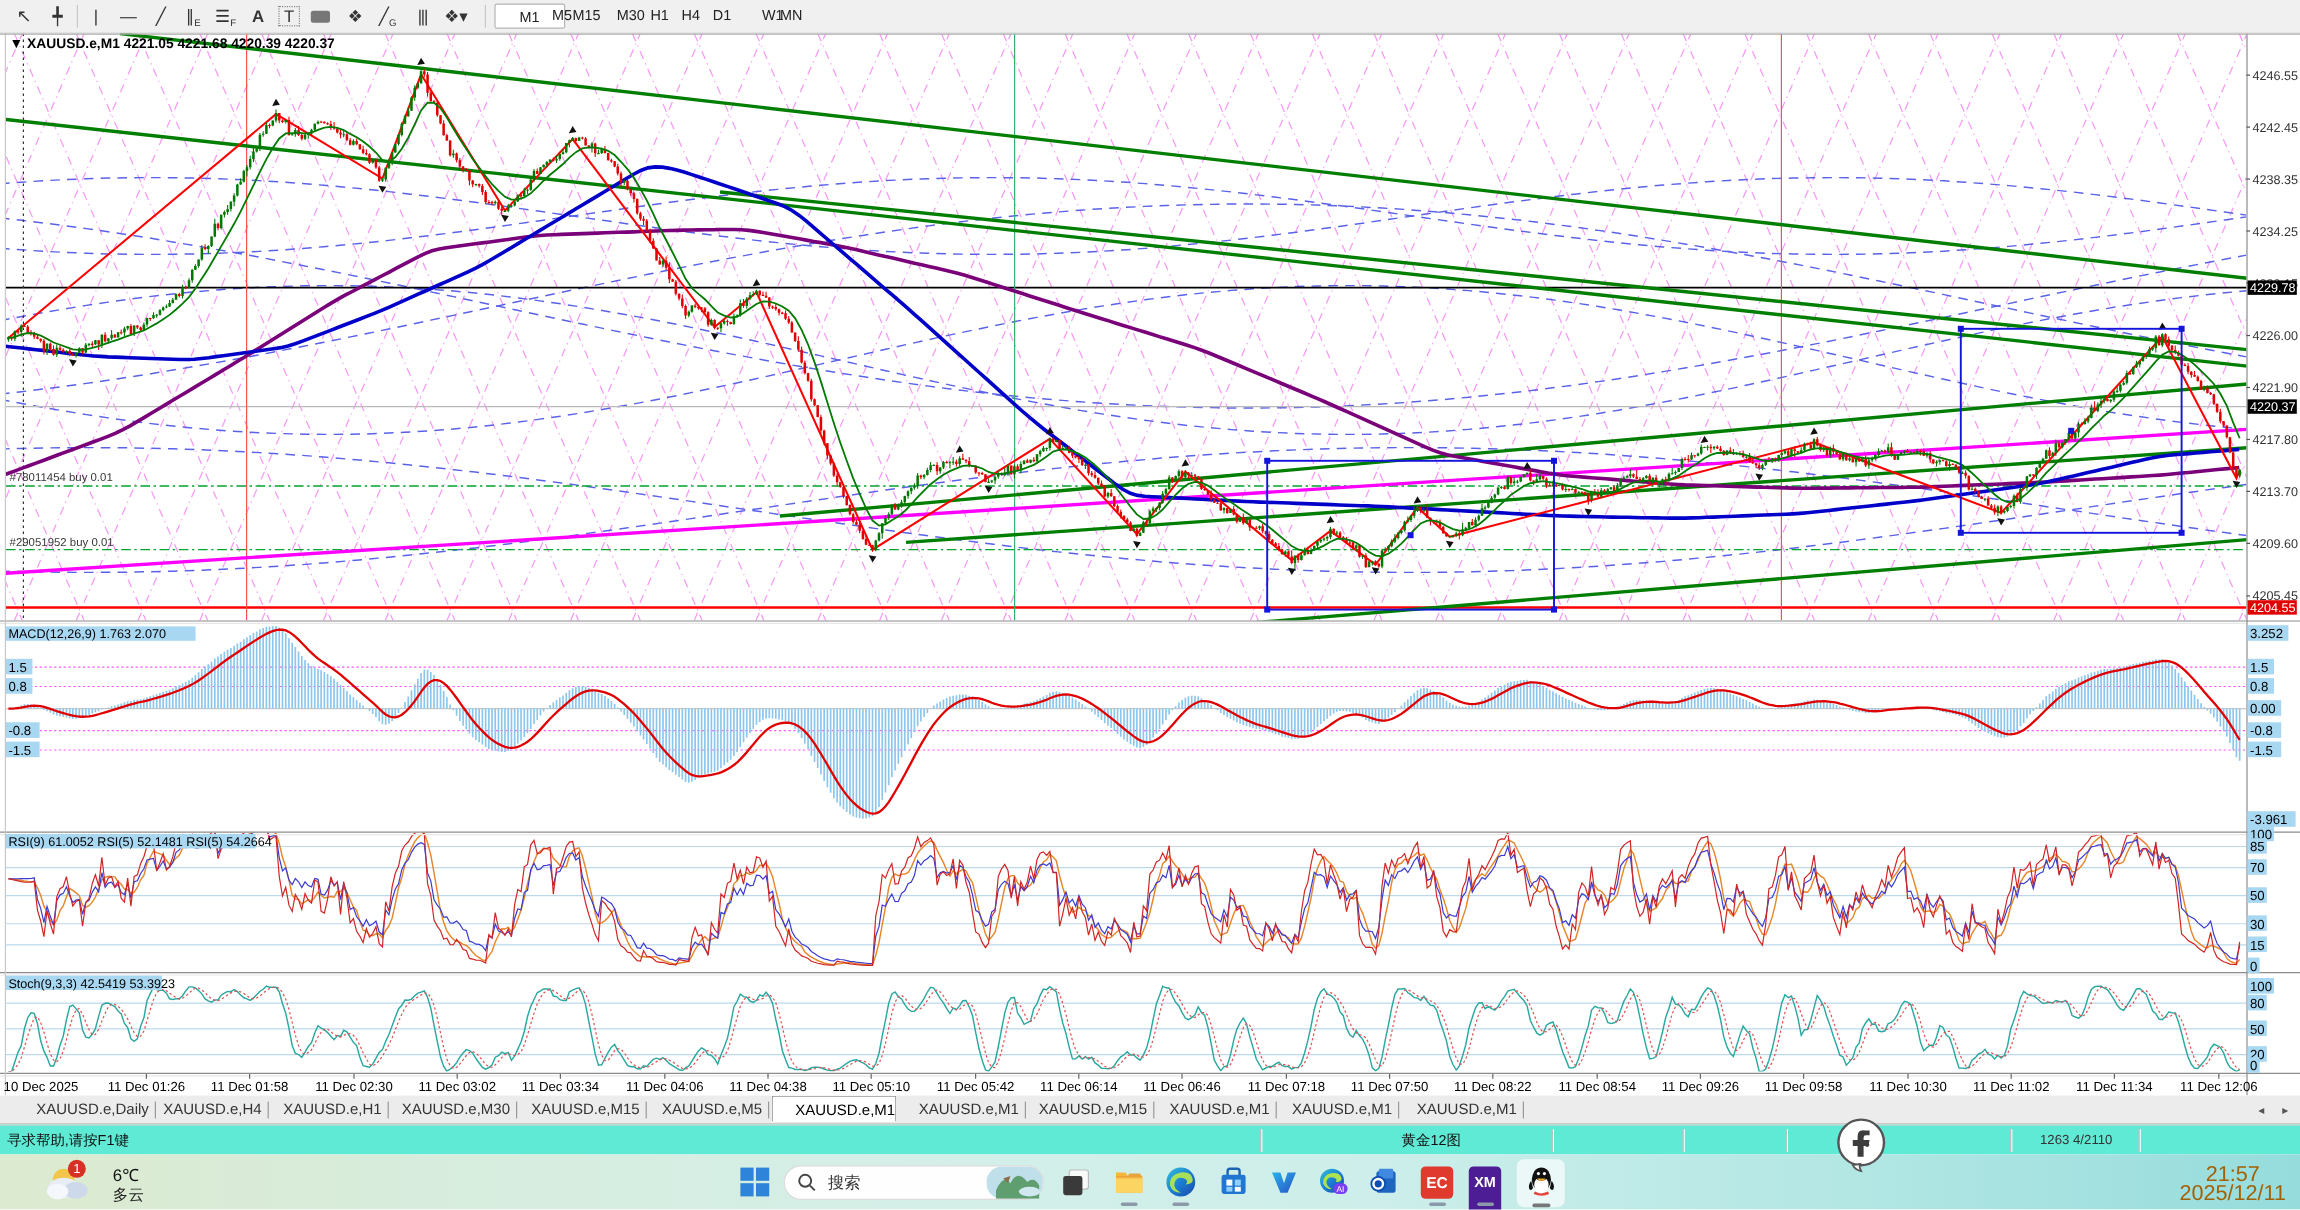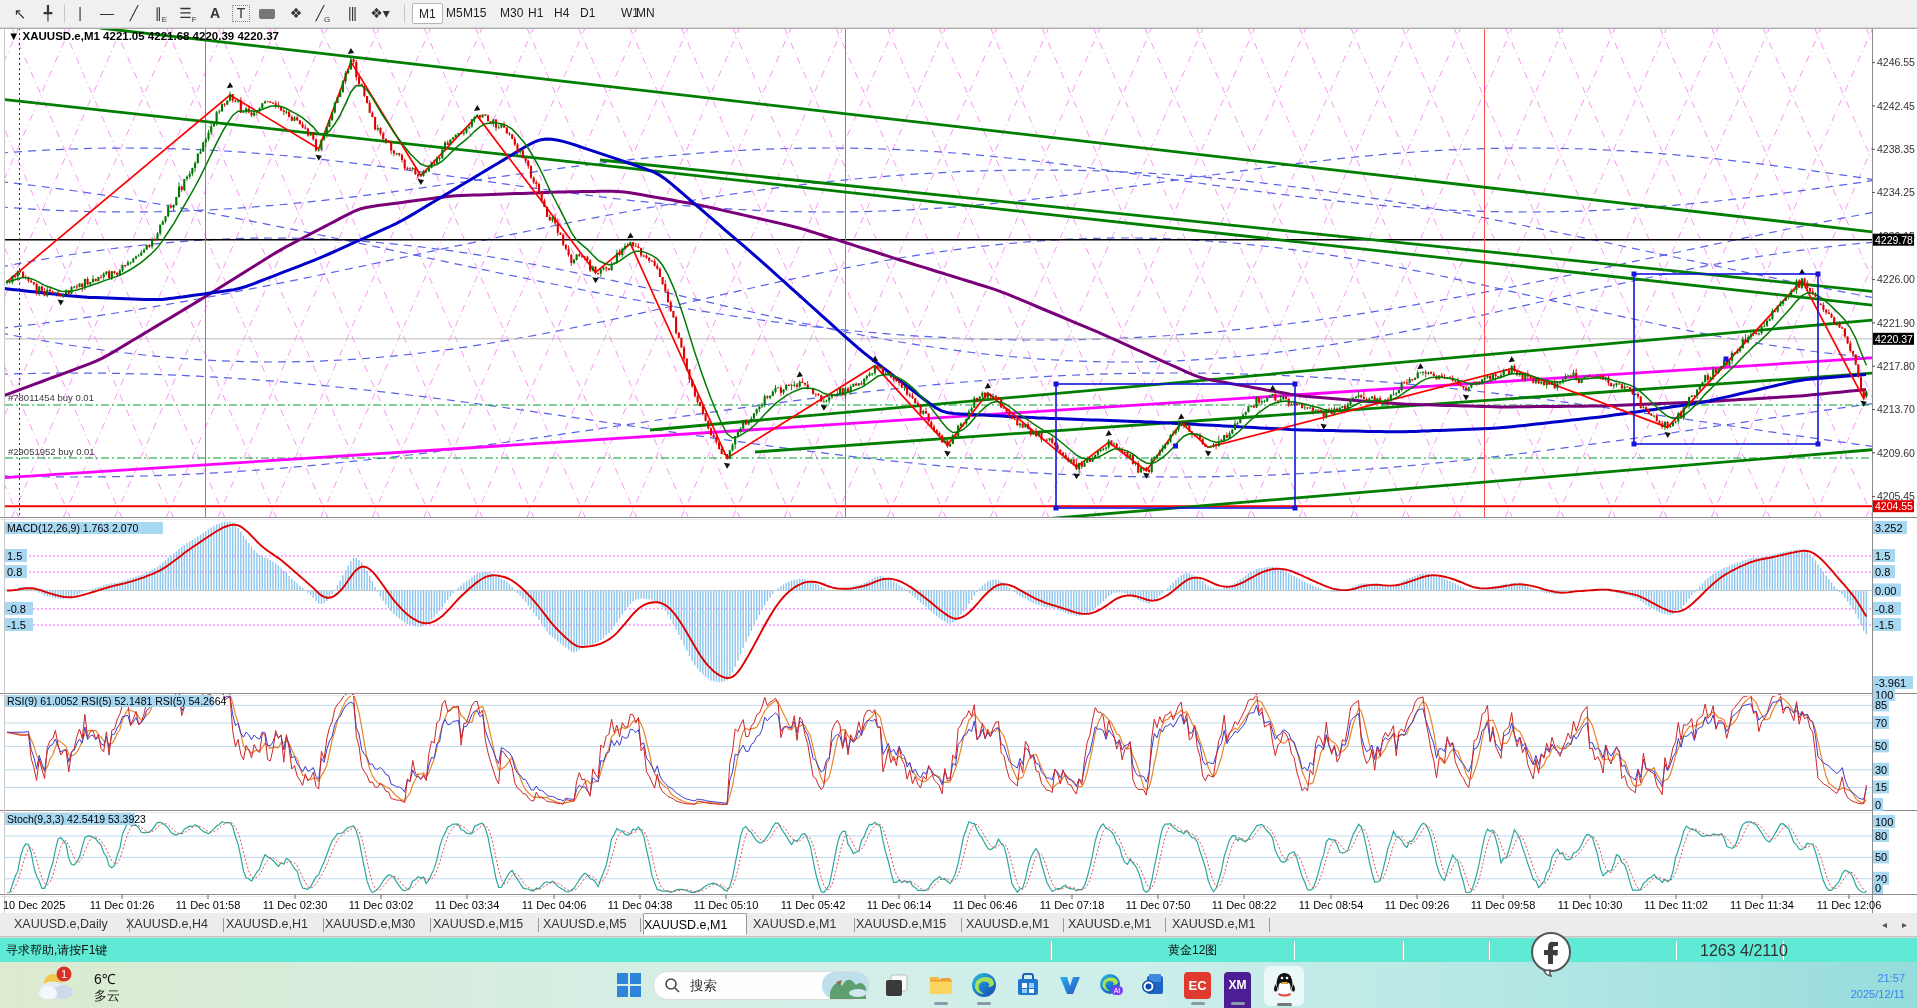--- a/index.html
+++ b/index.html
@@ -1,22 +1,22 @@
 <!DOCTYPE html>
 <html><head><meta charset="utf-8"><style>
 *{margin:0;padding:0;box-sizing:border-box}
 body{font-family:"Liberation Sans",sans-serif;width:1917px;height:1008px;overflow:hidden;background:#fff}
 #page{position:relative;width:1917px;height:1008px}
 #toolbar{position:absolute;left:0;top:0;width:1917px;height:28px;background:#f0f0f0;border-bottom:1px solid #d9d9d9}
 .ti{position:absolute;top:3px;width:24px;height:21px;text-align:center;color:#333;font-size:14px;line-height:21px}
 .tsep{position:absolute;top:4px;width:1px;height:19px;background:#c8c8c8}
-.tf{position:absolute;top:3px;height:21px;padding:0 6px;font-size:12px;color:#222;line-height:21px}
+.tf{position:absolute;top:3px;height:21px;padding:0 20px;font-size:12px;color:#222;line-height:21px}
 .tfa{background:#fff;border:1px solid #b5b5b5;border-radius:2px}
 #tabs{position:absolute;left:0;top:913px;width:1917px;height:24px;background:#ececec;border-bottom:1px solid #c4c4c4}
-.tab{position:absolute;top:0;height:22px;font-size:12.5px;color:#333;line-height:22px;text-align:left}
+.tab{position:absolute;top:0;height:22px;font-size:12.5px;color:#333;line-height:22px;text-align:right}
 .tabact{background:#fff;border:1px solid #9a9a9a;border-bottom:1px solid #fff;border-radius:2px 2px 0 0;color:#000}
 .tdiv{position:absolute;top:5px;width:1px;height:14px;background:#999}
 #status{position:absolute;left:0;top:937px;width:1917px;height:25px;background:#5eead4;border-top:1px solid #d5d5d5;font-size:12px;color:#111}
 .scell{position:absolute;top:3px;height:19px;line-height:19px}
 .sdiv{position:absolute;top:3px;width:1px;height:19px;background:#c0c0c0;box-shadow:1px 0 0 #fff}
 #taskbar{position:absolute;left:0;top:962px;width:1917px;height:46px;background:linear-gradient(90deg,#dceacf 0%,#d7ecdc 18%,#d4efe8 40%,#cdeeea 60%,#b3e7e4 80%,#96dcdc 100%)}
 .tbi{position:absolute;top:972px;width:26px;height:26px}
 .rdot{position:absolute;top:1002px;width:14px;height:3px;border-radius:2px;background:#8a9aa8}
 #wm{position:absolute;left:1576px;top:928px;font-size:34px;font-weight:bold;color:#fff;letter-spacing:1px;
  text-shadow:-1.3px -1.3px 0 #565656,1.3px -1.3px 0 #565656,-1.3px 1.3px 0 #565656,1.3px 1.3px 0 #565656,2px 3px 2px rgba(60,60,60,.55);white-space:nowrap}
@@ -304,21 +304,21 @@
     </div>
     <div id="status">
       <div class="scell" style="left:6px">寻求帮助,请按F1键</div>
       <div class="sdiv" style="left:1050px"></div>
       <div class="sdiv" style="left:1293px"></div>
       <div class="sdiv" style="left:1402px"></div>
       <div class="sdiv" style="left:1488px"></div>
       <div class="sdiv" style="left:1675px"></div>
       <div class="sdiv" style="left:1782px"></div>
       <div class="scell" style="left:1168px">黄金12图</div>
-      <div class="scell" style="left:1700px;color:#333;font-size:16px">1263 4/2110</div>
+      <div class="scell" style="left:1700px;color:#333;font-size:11px">1263 4/2110</div>
     </div>
     <div id="taskbar"></div>
     <svg class="tbi" style="left:36px;top:966px;width:42px;height:38px" viewBox="0 0 42 38">
 <circle cx="17" cy="17" r="9" fill="#f2c64a"></circle>
 <ellipse cx="17" cy="24" rx="13" ry="8.5" fill="#e8edf5"></ellipse>
       <ellipse cx="27" cy="26" rx="10" ry="7" fill="#cdd9ea"></ellipse>
 <ellipse cx="12" cy="27" rx="9" ry="6.5" fill="#f4f7fb"></ellipse>
 <circle cx="28" cy="8" r="7.5" fill="#d93025"></circle>
       <text x="28" y="11.5" font-size="11" fill="#fff" text-anchor="middle" font-family="Liberation Sans">1</text>
     </svg>
@@ -403,19 +403,19 @@
 <ellipse cx="13.5" cy="16.5" rx="6" ry="7" fill="#fff"></ellipse>
 <ellipse cx="13.5" cy="7.5" rx="6.5" ry="5.5" fill="#111"></ellipse>
 <circle cx="11" cy="7" r="1.3" fill="#fff"></circle>
       <circle cx="16" cy="7" r="1.3" fill="#fff"></circle>
 <path d="M10 11 h7 l-1.5 2 h-4 z" fill="#f5a623"></path>
 <path d="M5 13 q-3 4 -1.5 7 q1.5 1.5 3 -1" fill="#111"></path>
       <path d="M22 13 q3 4 1.5 7 q-1.5 1.5 -3 -1" fill="#111"></path>
 <path d="M8 22 q5 3 11 0 l1 2 q-6 3 -13 0 z" fill="#e8433f"></path>
     </svg>
 <div style="position:absolute;left:1277px;top:1003px;width:15px;height:3px;border-radius:2px;background:#777"></div>
-    <div style="position:absolute;right:12px;top:970px;font-size:11px;color:#3b82f6;text-align:right;line-height:16px">21:57<br>2025/12/11</div>
+    <div style="position:absolute;right:12px;top:970px;font-size:18px;color:#a16207;text-align:center;line-height:16px">21:57<br>2025/12/11</div>
     <svg style="position:absolute;left:1528px;top:931px;width:46px;height:46px" viewBox="0 0 46 46">
 <circle cx="23" cy="21" r="19" fill="#fff" stroke="#555" stroke-width="2"></circle>
 <path d="M16 40 q2 4 7 5 q-2 -4 -1 -6 z" fill="#fff" stroke="#555" stroke-width="1.5"></path>
 <path d="M26 11 q-6 -1 -6 5 v3 h-4 v5 h4 v9 h5 v-9 h4 l1 -5 h-5 v-2 q0 -2 2 -2 h3 v-4 z" fill="#3d3d3d"></path>
 <circle cx="28" cy="23" r="1.8" fill="#3d3d3d"></circle>
     </svg>
   </div>
 </body></html>

